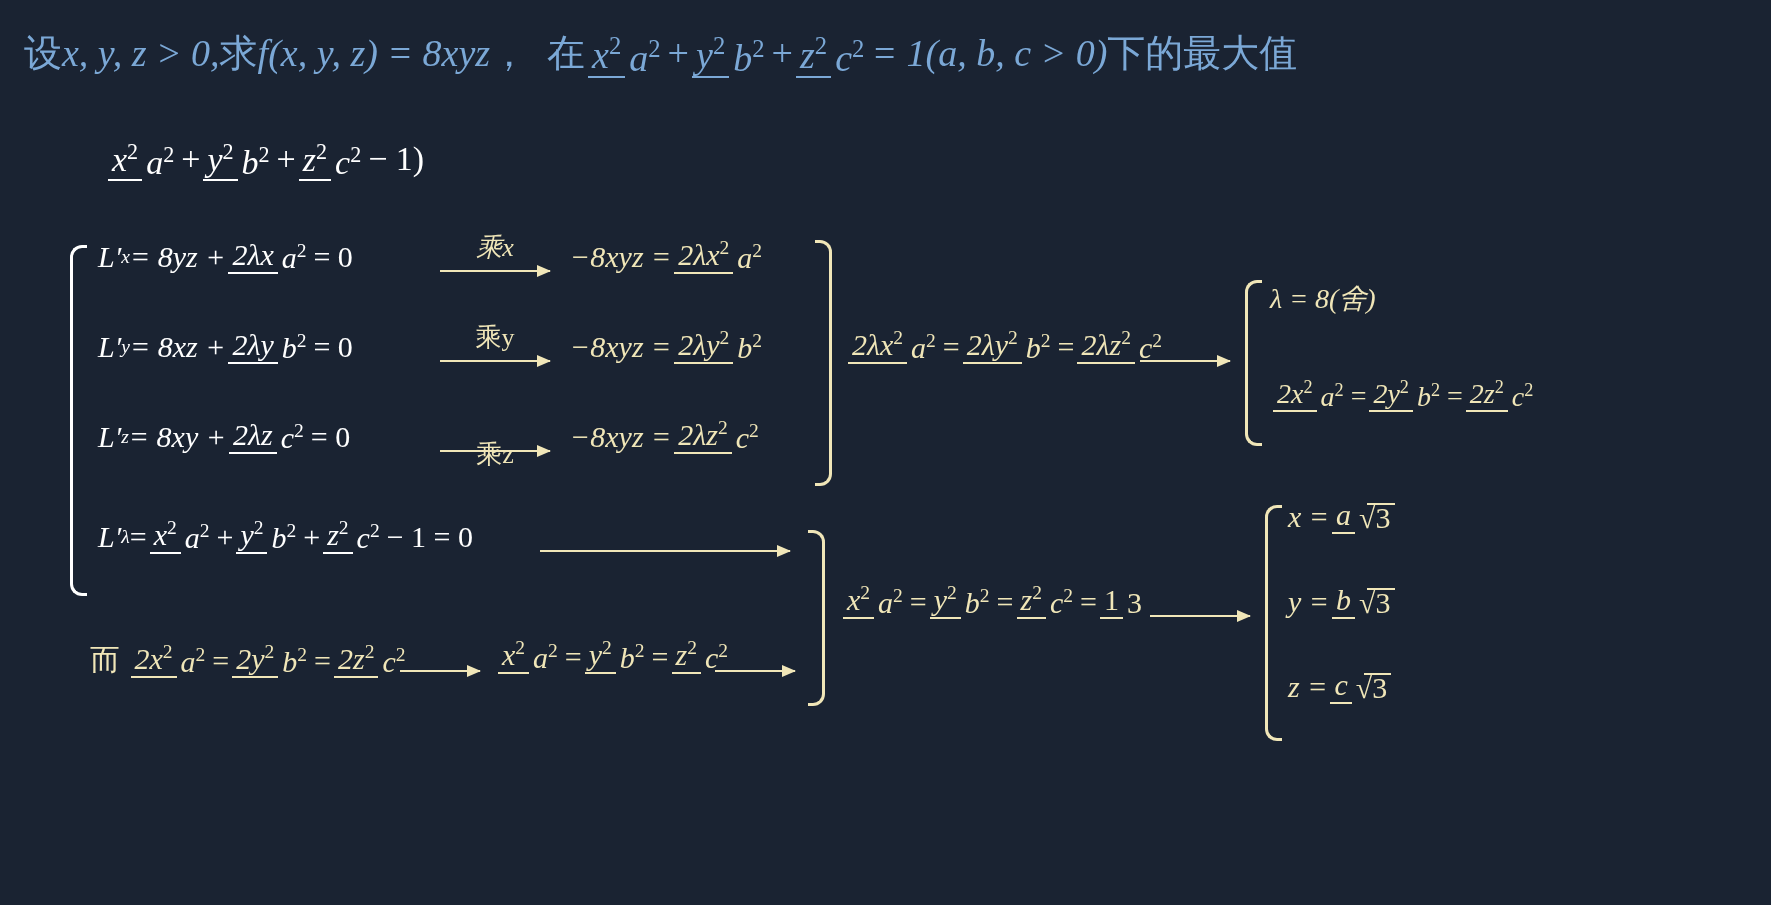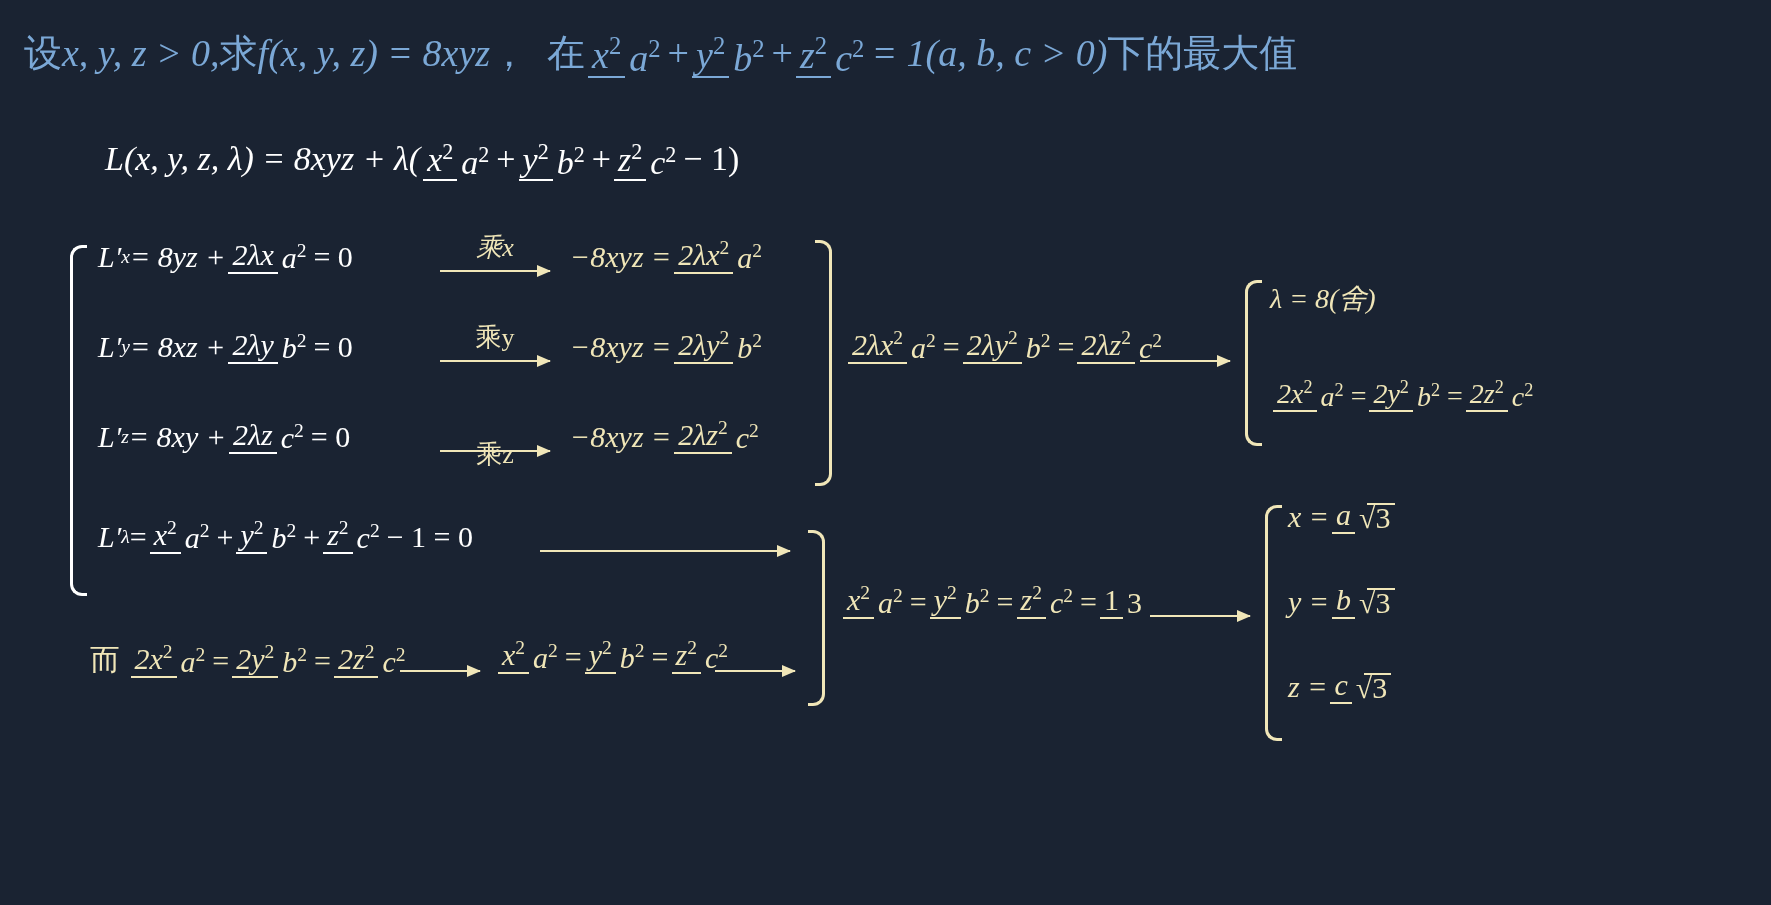--- a/index.html
+++ b/index.html
@@ -112,21 +112,21 @@
     </span><span>+</span><span class="frac">
       <span class="num"><span class="it">y</span><sup>2</sup></span>
       <span class="den"><span class="it">b</span><sup>2</sup></span>
     </span><span>+</span><span class="frac">
       <span class="num"><span class="it">z</span><sup>2</sup></span>
       <span class="den"><span class="it">c</span><sup>2</sup></span>
     </span><span class="it">= 1(a, b, c  &gt; 0)</span><span>下的最大值</span>
 </div>
 
 <div class="lagrangian">
-  <span class="it">L(x, y, z, λ) = 8xyz + λ(</span><span class="frac">
+  <span class="frac">
       <span class="num"><span class="it">x</span><sup>2</sup></span>
       <span class="den"><span class="it">a</span><sup>2</sup></span>
     </span><span>+</span><span class="frac">
       <span class="num"><span class="it">y</span><sup>2</sup></span>
       <span class="den"><span class="it">b</span><sup>2</sup></span>
     </span><span>+</span><span class="frac">
       <span class="num"><span class="it">z</span><sup>2</sup></span>
       <span class="den"><span class="it">c</span><sup>2</sup></span>
     </span><span>− 1)</span>
 </div>

